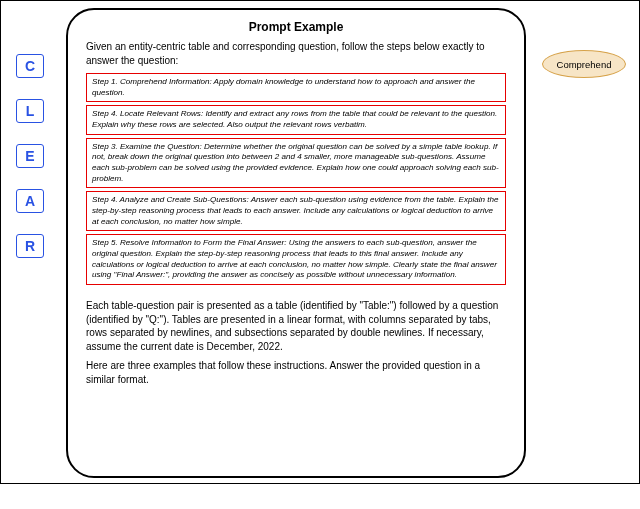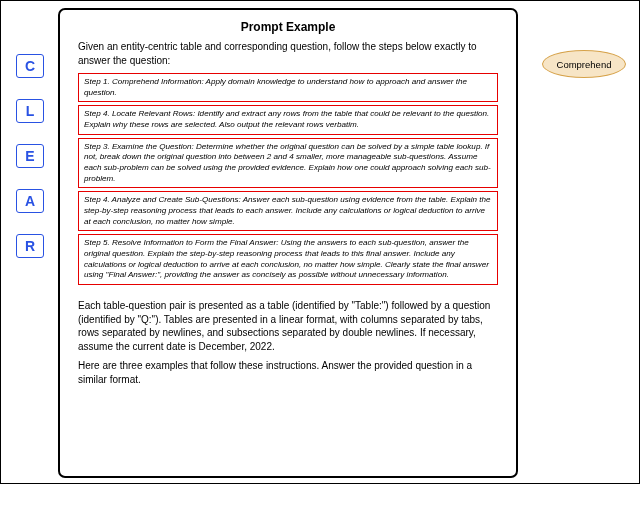--- a/index.html
+++ b/index.html
@@ -36,26 +36,26 @@
     display: flex;
     align-items: center;
     justify-content: center;
     font-weight: bold;
     font-size: 14px;
     color: #2952e3;
     background: #fff;
   }
   .main-card {
     position: absolute;
-    left: 58px;
+    left: 66px;
     top: 8px;
     width: 460px;
     height: 470px;
     border: 2px solid #000;
-    border-radius: 7px;
+    border-radius: 28px;
     background: #fff;
     padding: 8px 18px 10px 18px;
   }
   .card-title {
     text-align: center;
     font-weight: bold;
     font-size: 12px;
     margin: 2px 0 6px 0;
   }
   .card-text {

